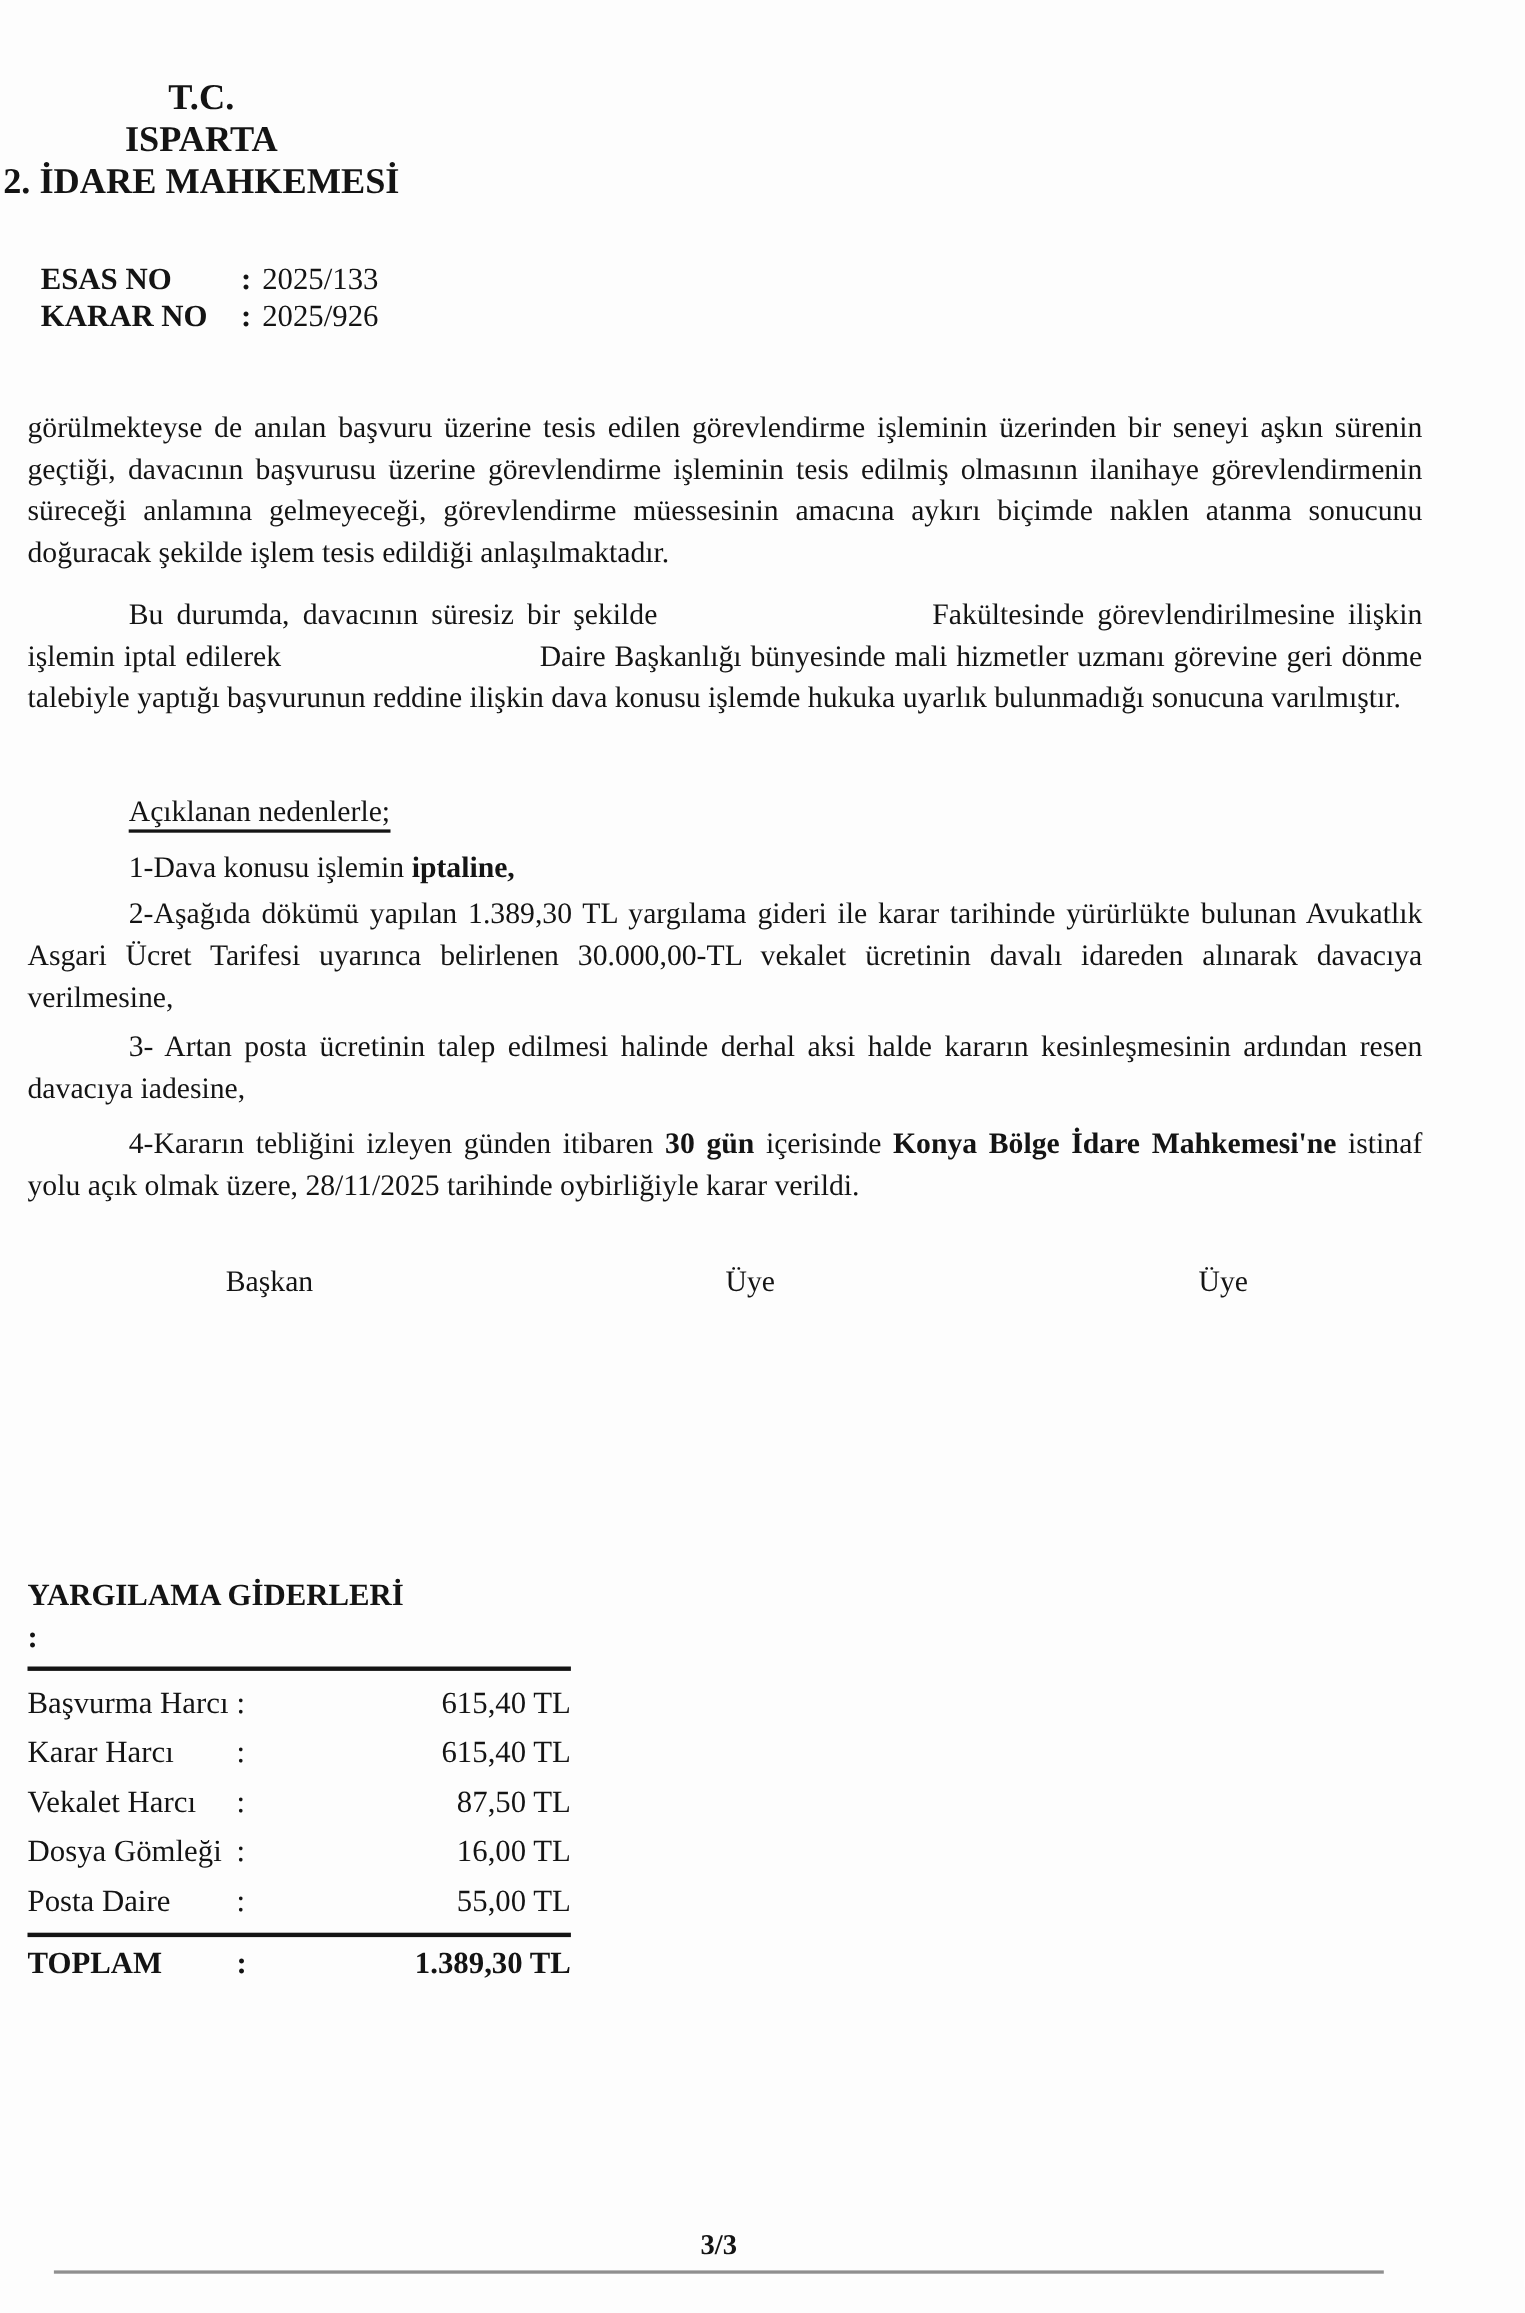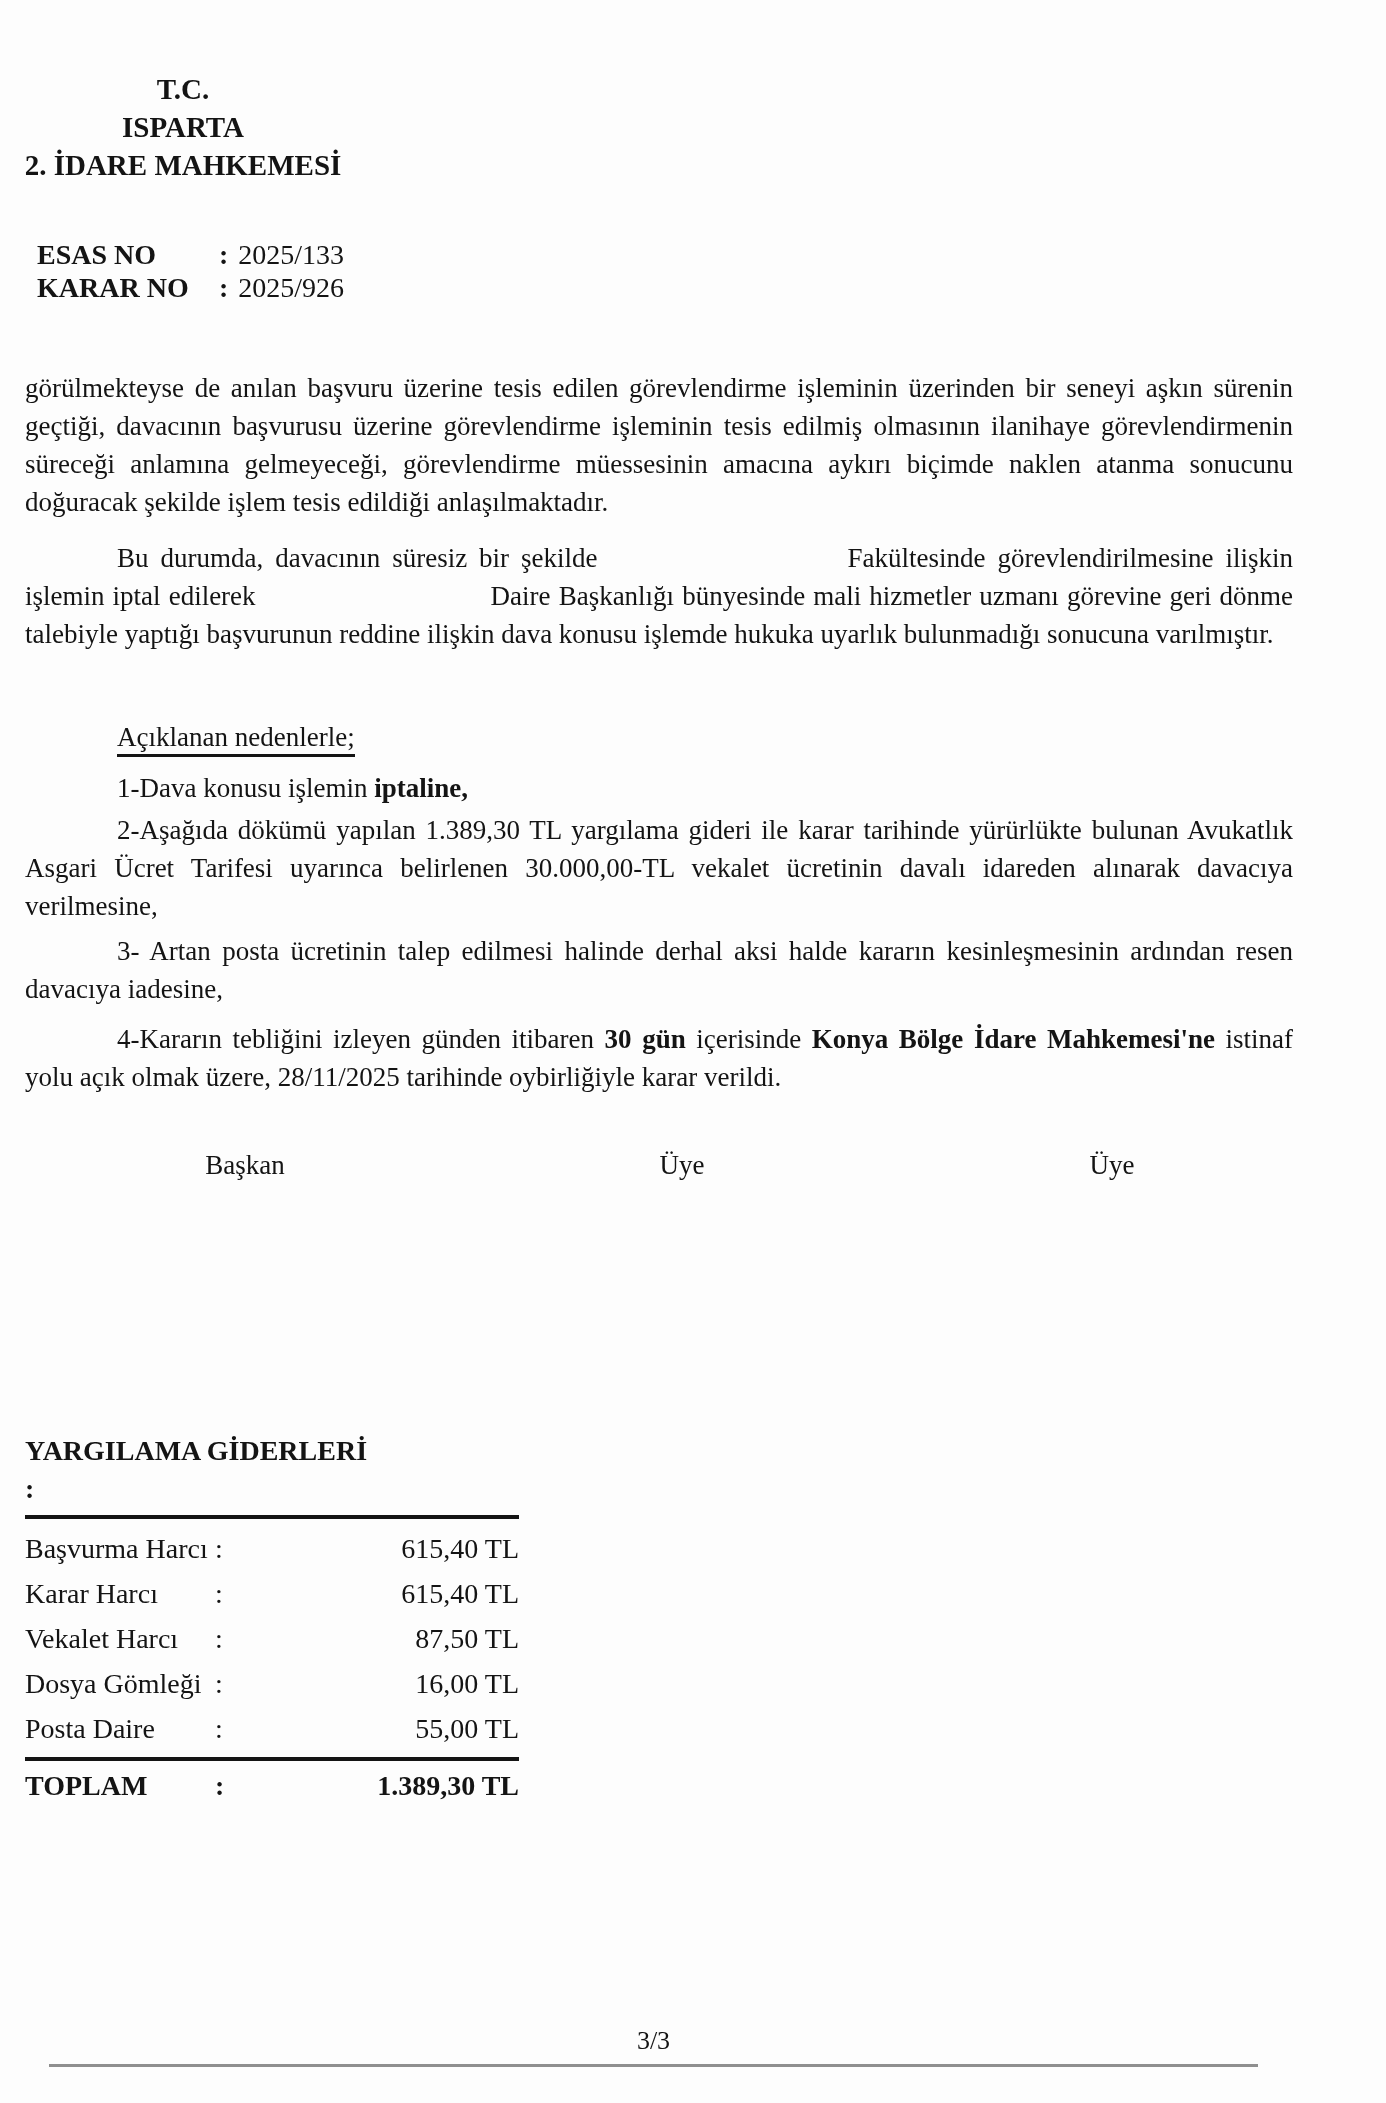--- a/index.html
+++ b/index.html
@@ -20,21 +20,21 @@
   }
 
   
   .court-header {
     position: absolute;
     top: 70px;
     left: 0;
     width: 366px;
     text-align: center;
     font-weight: bold;
-    font-size: 29px;
+    font-size: 33px;
     line-height: 38px;
   }
 
   
   .case-block {
     position: absolute;
     top: 238px;
     left: 25px;
     font-size: 28px;
     line-height: 33px;
@@ -141,20 +141,21 @@
 
   
   .footer-page {
     position: absolute;
     top: 2026px;
     left: 49px;
     width: 1209px;
     text-align: center;
     font-size: 26px;
     line-height: 30px;
+    font-weight: bold;
   }
   .footer-rule {
     position: absolute;
     top: 2064px;
     left: 49px;
     width: 1209px;
     height: 3px;
     background: #8f8f8f;
   }
 </style>

